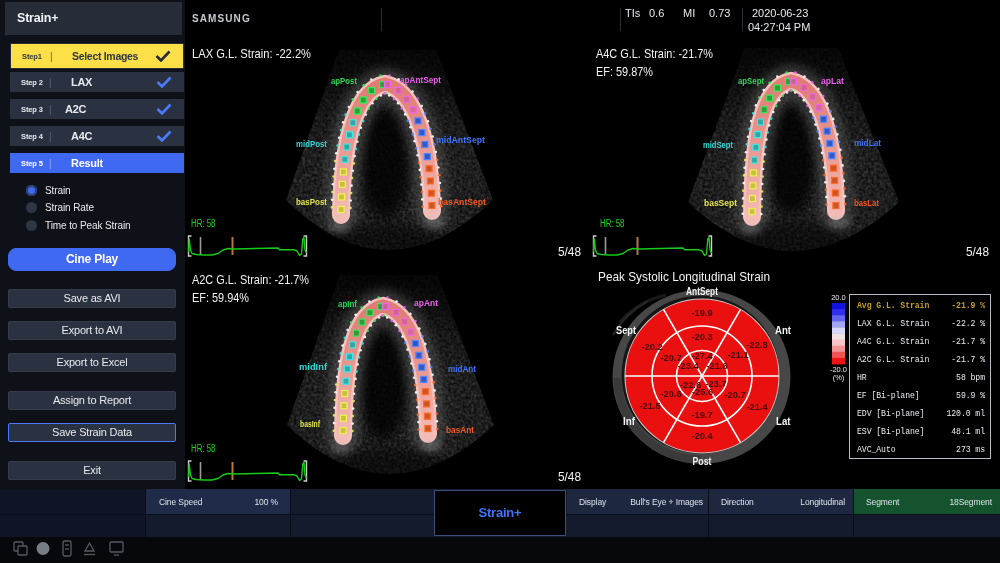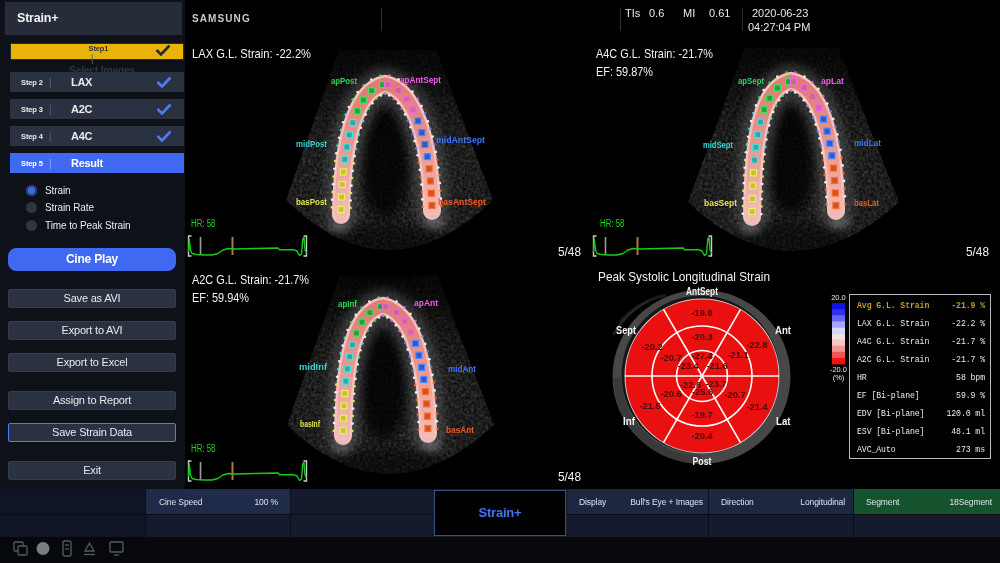--- a/index.html
+++ b/index.html
@@ -5,21 +5,21 @@
 #page{position:relative;width:1000px;height:563px;background:#000;}
 .abs{position:absolute;}
 
 #sidebar{position:absolute;left:0;top:0;width:185px;height:537px;background:#0e1118;}
 #title{position:absolute;left:5px;top:2px;width:177px;height:33px;background:#272d38;color:#f2f3f5;font-size:12.5px;font-weight:bold;line-height:33px;padding-left:12px;letter-spacing:-0.2px;}
 .steprow{position:absolute;left:10px;width:174px;height:20px;background:#2a3140;color:#e8eaee;display:flex;align-items:center;}
 .steprow .sn{font-size:7.5px;font-weight:bold;width:39px;padding-left:11px;white-space:nowrap;letter-spacing:-0.1px;}
 .steprow .bar{color:#5a6374;font-size:10px;width:12px;}
 .steprow .nm{font-size:11px;font-weight:bold;white-space:nowrap;letter-spacing:-0.3px;}
 .steprow svg{position:absolute;right:12px;}
-#step1{top:43px;height:17px;background:#eab308;border:1px solid #262d39;color:#2e3541;flex-direction:column;}
+#step1{top:43px;height:26px;background:#fde047;border:1px solid #262d39;color:#2e3541;}
 #step1 .nm{font-size:10.5px;}
 .radio{position:absolute;left:26px;display:flex;align-items:center;color:#e8eaee;font-size:10px;height:14px;letter-spacing:-0.1px;}
 .rdot{width:11px;height:11px;border-radius:50%;background:#2e3644;margin-right:8px;}
 .rdot.on{background:#3f69f0;box-shadow:inset 0 0 0 2px #2e3c6e;}
 .btn{position:absolute;left:8px;width:168px;height:19px;background:#2a3140;border:1px solid #353d4c;border-radius:2px;color:#e8eaee;font-size:11px;text-align:center;line-height:17px;letter-spacing:-0.2px;}
 #cine{background:#3f69f0;border-color:#3f69f0;color:#fff;font-weight:bold;height:23px;line-height:21px;font-size:12px;border-radius:8px;}
 
 #samsung{position:absolute;left:192px;top:13px;color:#c7cad0;font-size:10px;font-weight:bold;letter-spacing:1.1px;}
 .vsep{position:absolute;top:8px;width:1px;height:23px;background:#2b2e34;}
 .tb{position:absolute;top:7px;color:#e6e9ee;font-size:11px;}
@@ -552,21 +552,21 @@
         <span class="sn">Step 2</span>
         <span class="bar">|</span>
         <span class="nm" style="margin-left:10px">LAX</span>
         <svg width="16" height="12" viewBox="0 0 16 12">
           <path d="M1.5,6 L6,10.5 L14.5,1.5" fill="none" stroke="#4d7bf7" stroke-width="2.6"></path>
         </svg>
       </div>
  <div class="steprow" style="top:99px">
         <span class="sn">Step 3</span>
         <span class="bar">|</span>
-        <span class="nm" style="margin-left:10px">A2C</span>
+        <span class="nm" style="margin-left:4px">A2C</span>
         <svg width="16" height="12" viewBox="0 0 16 12">
           <path d="M1.5,6 L6,10.5 L14.5,1.5" fill="none" stroke="#4d7bf7" stroke-width="2.6"></path>
         </svg>
       </div>
  <div class="steprow" style="top:126px">
         <span class="sn">Step 4</span>
         <span class="bar">|</span>
         <span class="nm" style="margin-left:10px">A4C</span>
         <svg width="16" height="12" viewBox="0 0 16 12">
           <path d="M1.5,6 L6,10.5 L14.5,1.5" fill="none" stroke="#4d7bf7" stroke-width="2.6"></path>
@@ -589,21 +589,21 @@
  <div class="btn" style="top:461px">Exit</div>
 </div>
 
 <div id="samsung">SAMSUNG</div>
 <div class="vsep" style="left:381px"></div>
 <div class="vsep" style="left:620px"></div>
 <div class="vsep" style="left:742px"></div>
 <div class="tb" style="left:625px">TIs</div>
 <div class="tb" style="left:649px">0.6</div>
 <div class="tb" style="left:683px">MI</div>
-<div class="tb" style="left:709px">0.61</div>
+<div class="tb" style="left:709px">0.73</div>
 <div class="tb" style="left:752px">2020-06-23</div>
 <div class="tb2" style="left:748px">04:27:04 PM</div>
 
 <div id="botbar">
  <div style="position:absolute;left:0;top:0;width:145px;height:48px;background:#0f1524"></div>
  <div class="hsep"></div>
  <div class="blk" style="left:146px;width:144px;background:#1f2b49;padding:0 12px 0 13px;">
         <span>Cine Speed</span>
         <span>100 %</span>
       </div>

